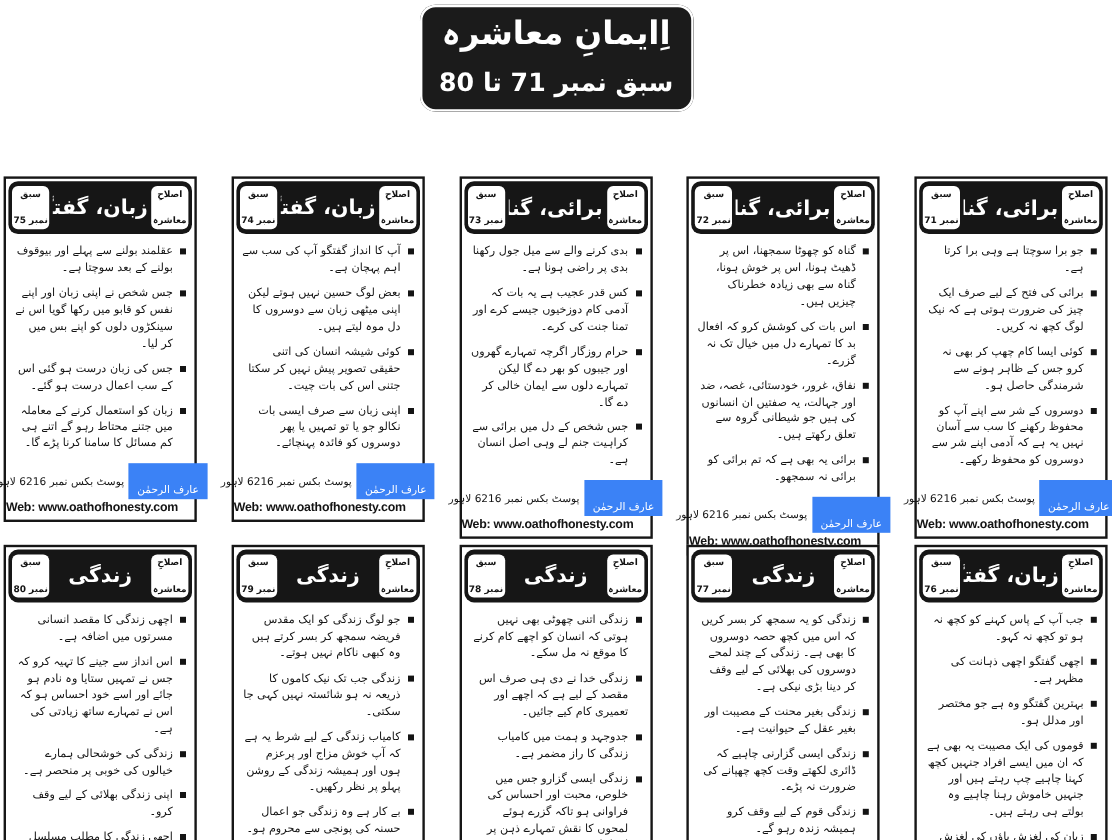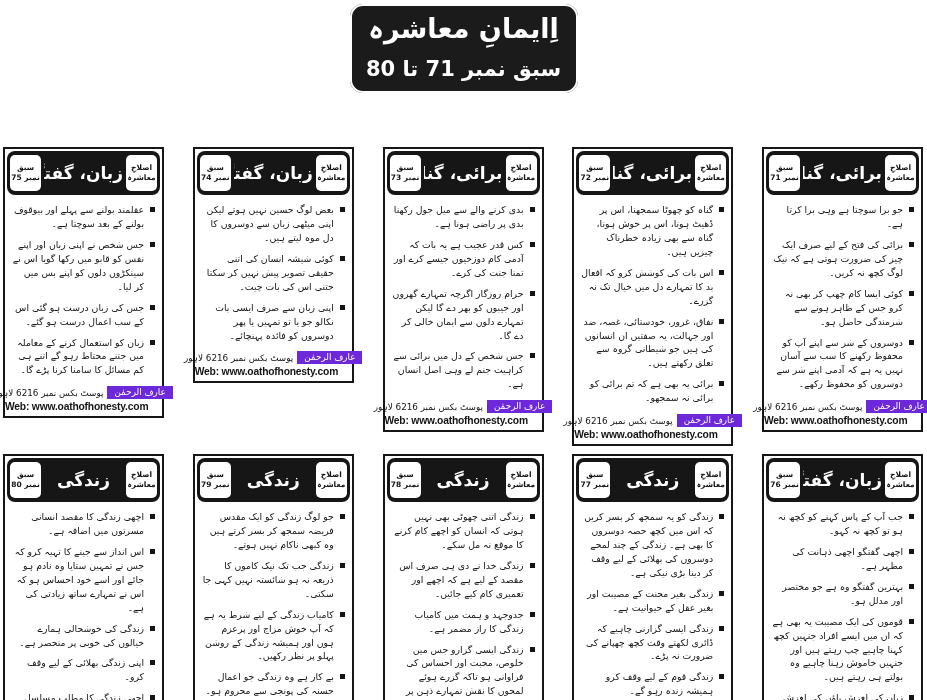--- a/index.html
+++ b/index.html
@@ -28,40 +28,40 @@
     width:161px; background:#fff; border:2px solid #161616;
     display:flex; flex-direction:column;
   }
   .card-head {
     margin:2px; background:#161616; border-radius:8px; height:44px;
     display:flex; direction:rtl; align-items:center; color:#fff;
   }
   .corner-box {
     width:31px; min-height:36px; background:#fff; color:#141414;
     border-radius:5px; margin:3px; padding:2px 1px;
-    display:flex; flex-direction:column; align-items:center; justify-content:center;
+    display:flex; flex-direction:column; align-items:center; justify-content:space-between;
     font-size:7.5px; line-height:1.3; text-align:center; font-weight:bold;
   }
   .card-title {
     flex:1; text-align:center; font-size:17px; font-weight:bold;
     direction:rtl; white-space:nowrap; overflow:hidden;
   }
   .card-body { padding:6px 7px 1px; direction:rtl; }
   .bullet-item {
     position:relative; padding-right:11px; margin-bottom:7px;
     font-size:9.3px; line-height:1.5;
   }
   .bullet-item .sq {
     position:absolute; right:0; top:4px; width:5px; height:5px; background:#141414;
   }
   .card-footer {
     direction:rtl; display:flex; justify-content:center; align-items:center;
     gap:4px; padding:1px 4px 2px; font-size:8.8px;
   }
-  .author-box { background:#6d28d9; color:#fff; padding:1px 7px 2px; white-space:nowrap;text-align:center; }
+  .author-box { background:#3b82f6; color:#fff; padding:18px 7px 2px; white-space:nowrap;text-align:center; }
   .address { white-space:nowrap; }
   .web-line {
     text-align:left; font-weight:bold; font-size:10.3px;
     font-family:"Liberation Sans", sans-serif; padding:0 0 4px; letter-spacing:-0.2px;
   }
 </style>
 </head>
 <body>
 
 <div class="main-header">
@@ -148,20 +148,21 @@
           <span>اصلاحِ</span>
           <span>معاشرہ</span>
         </div>
         <div class="card-title">زبان، گفتگو</div>
         <div class="corner-box">
           <span>سبق</span>
           <span>نمبر 74</span>
         </div>
       </div>
       <div class="card-body">
+        <div class="bullet-item"><span class="sq"></span><span>آپ کا انداز گفتگو آپ کی سب سے اہم پہچان ہے۔</span></div>
         <div class="bullet-item"><span class="sq"></span><span>بعض لوگ حسین نہیں ہوتے لیکن اپنی میٹھی زبان سے دوسروں کا دل موہ لیتے ہیں۔</span></div>
         <div class="bullet-item"><span class="sq"></span><span>کوئی شیشہ انسان کی اتنی حقیقی تصویر پیش نہیں کر سکتا جتنی اس کی بات چیت۔</span></div>
         <div class="bullet-item"><span class="sq"></span><span>اپنی زبان سے صرف ایسی بات نکالو جو یا تو تمہیں یا پھر دوسروں کو فائدہ پہنچائے۔</span></div>
       </div>
       <div class="card-footer">
         <span class="author-box">عارف الرحمٰن</span>
         <span class="address">پوسٹ بکس نمبر 6216 لاہور</span>
       </div>
       <div class="web-line">Web: www.oathofhonesty.com</div>
     </div>

